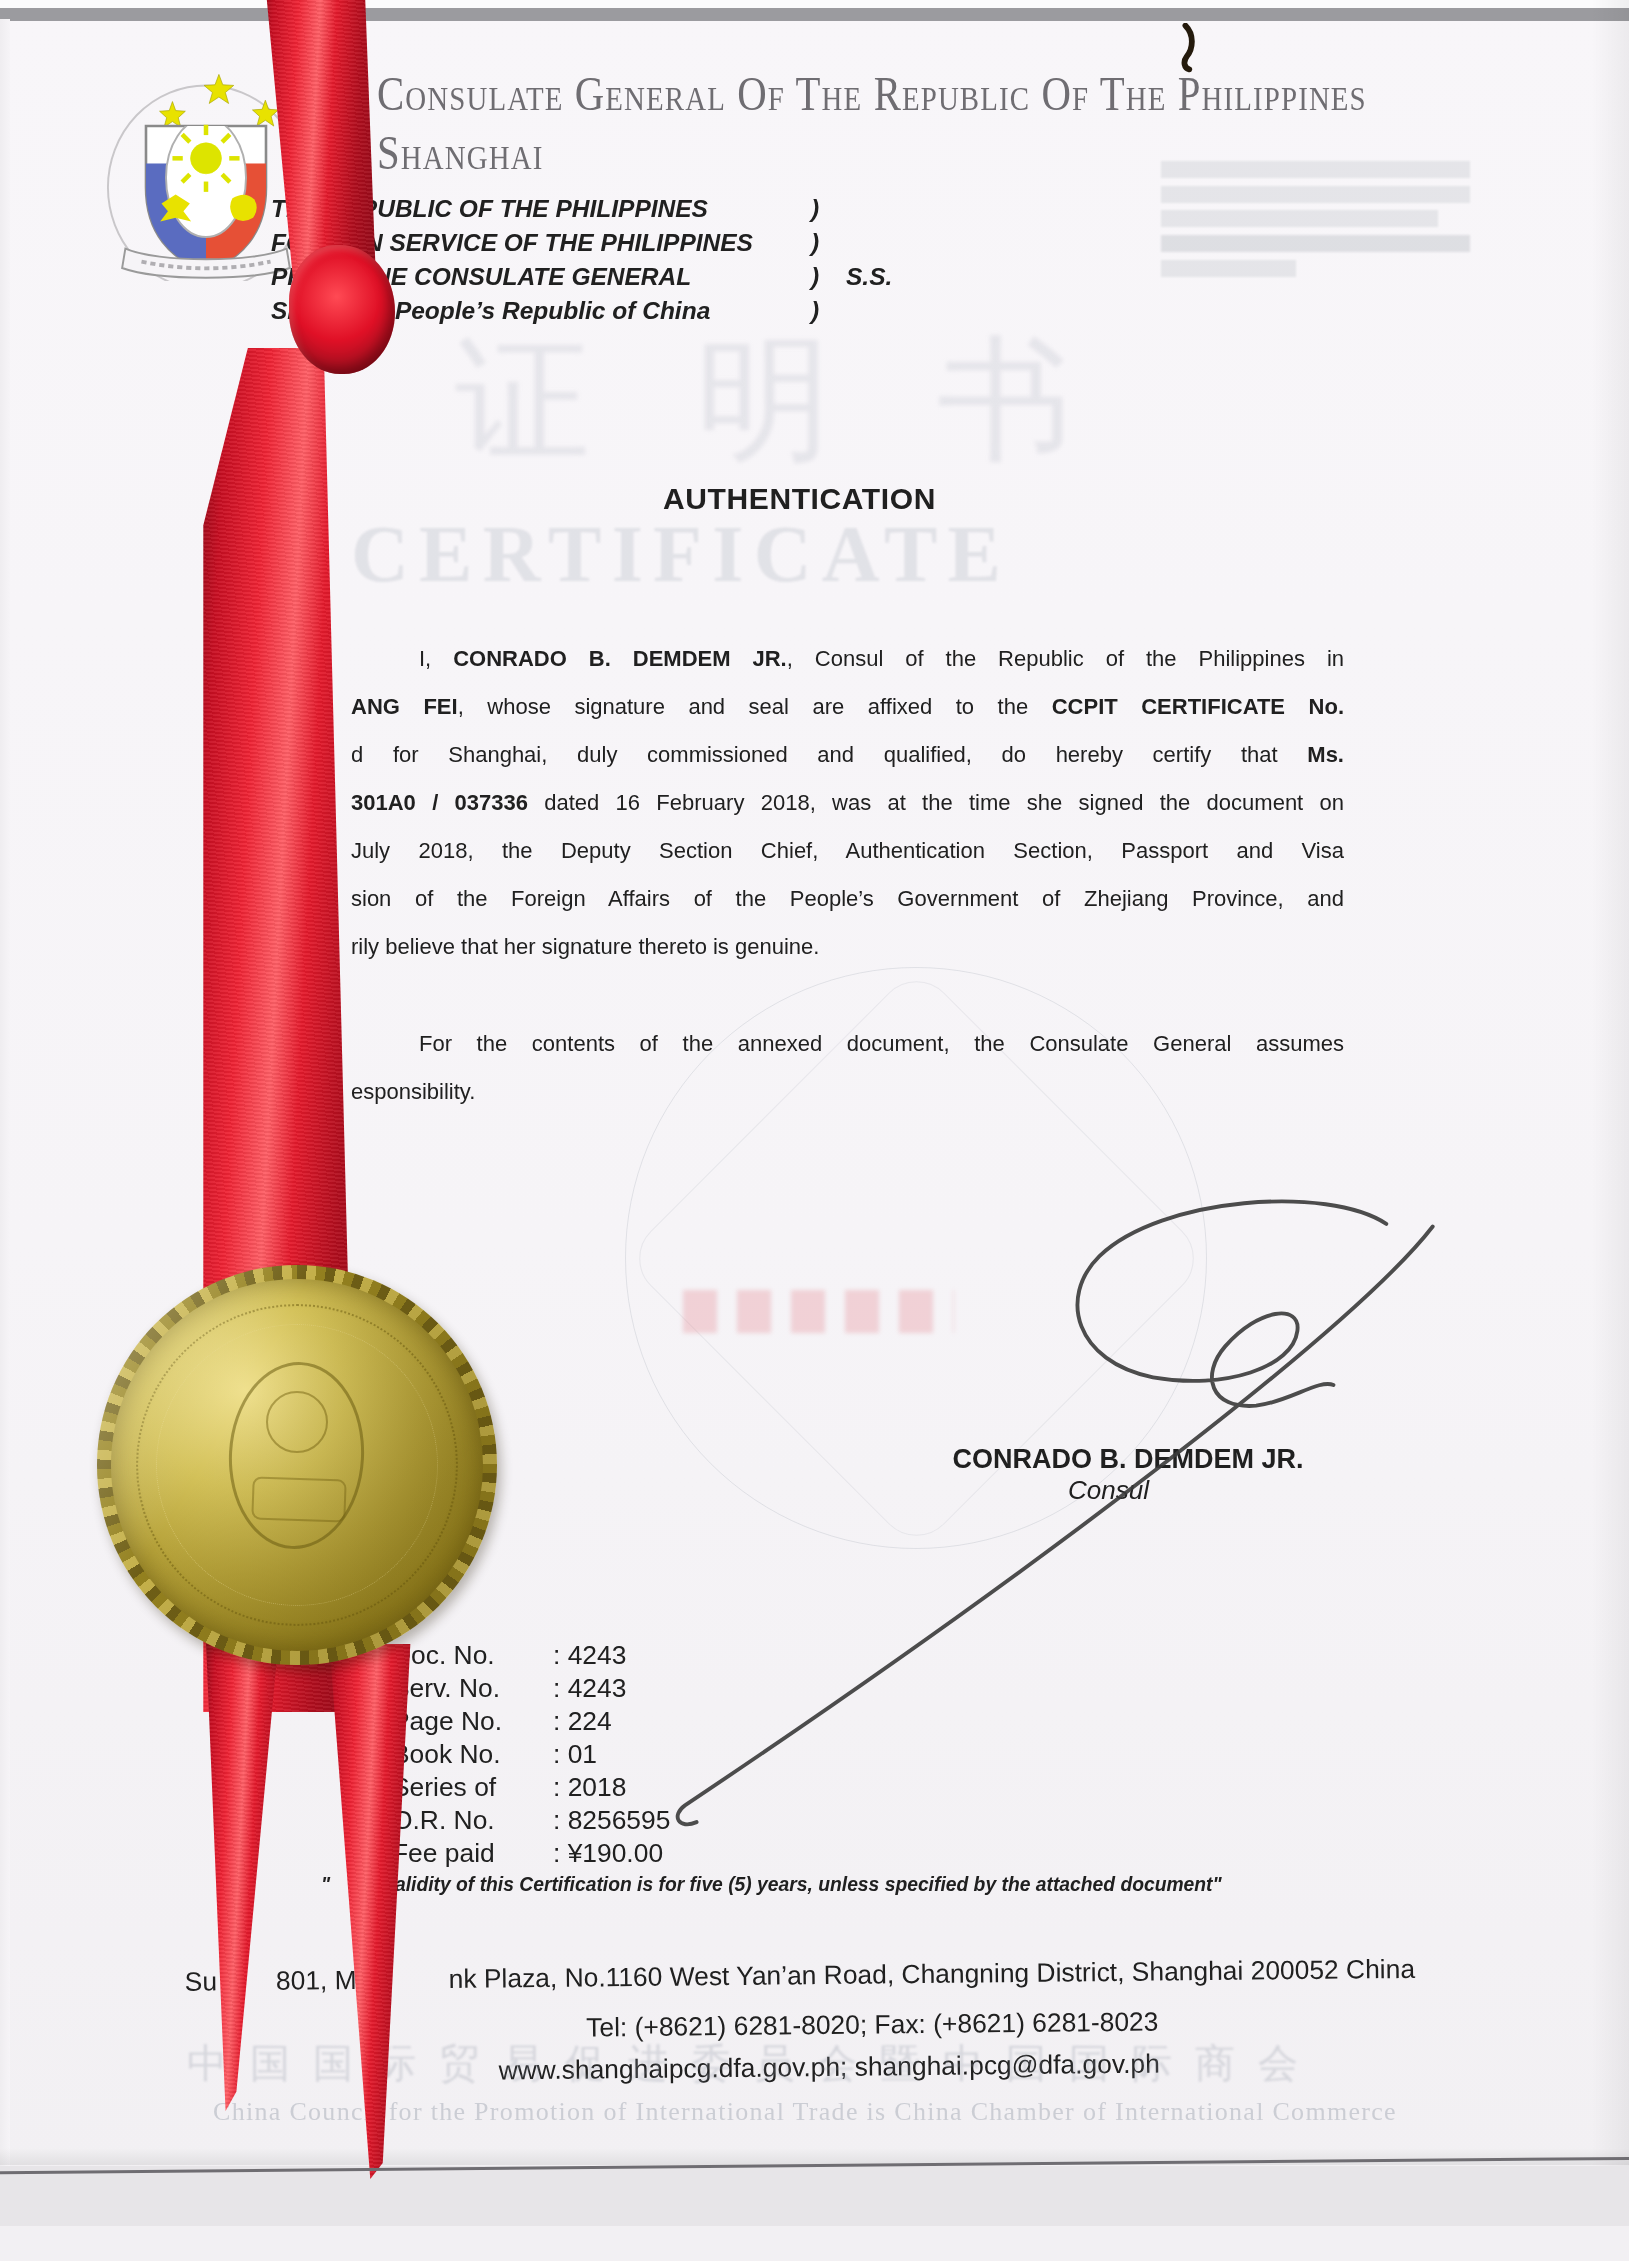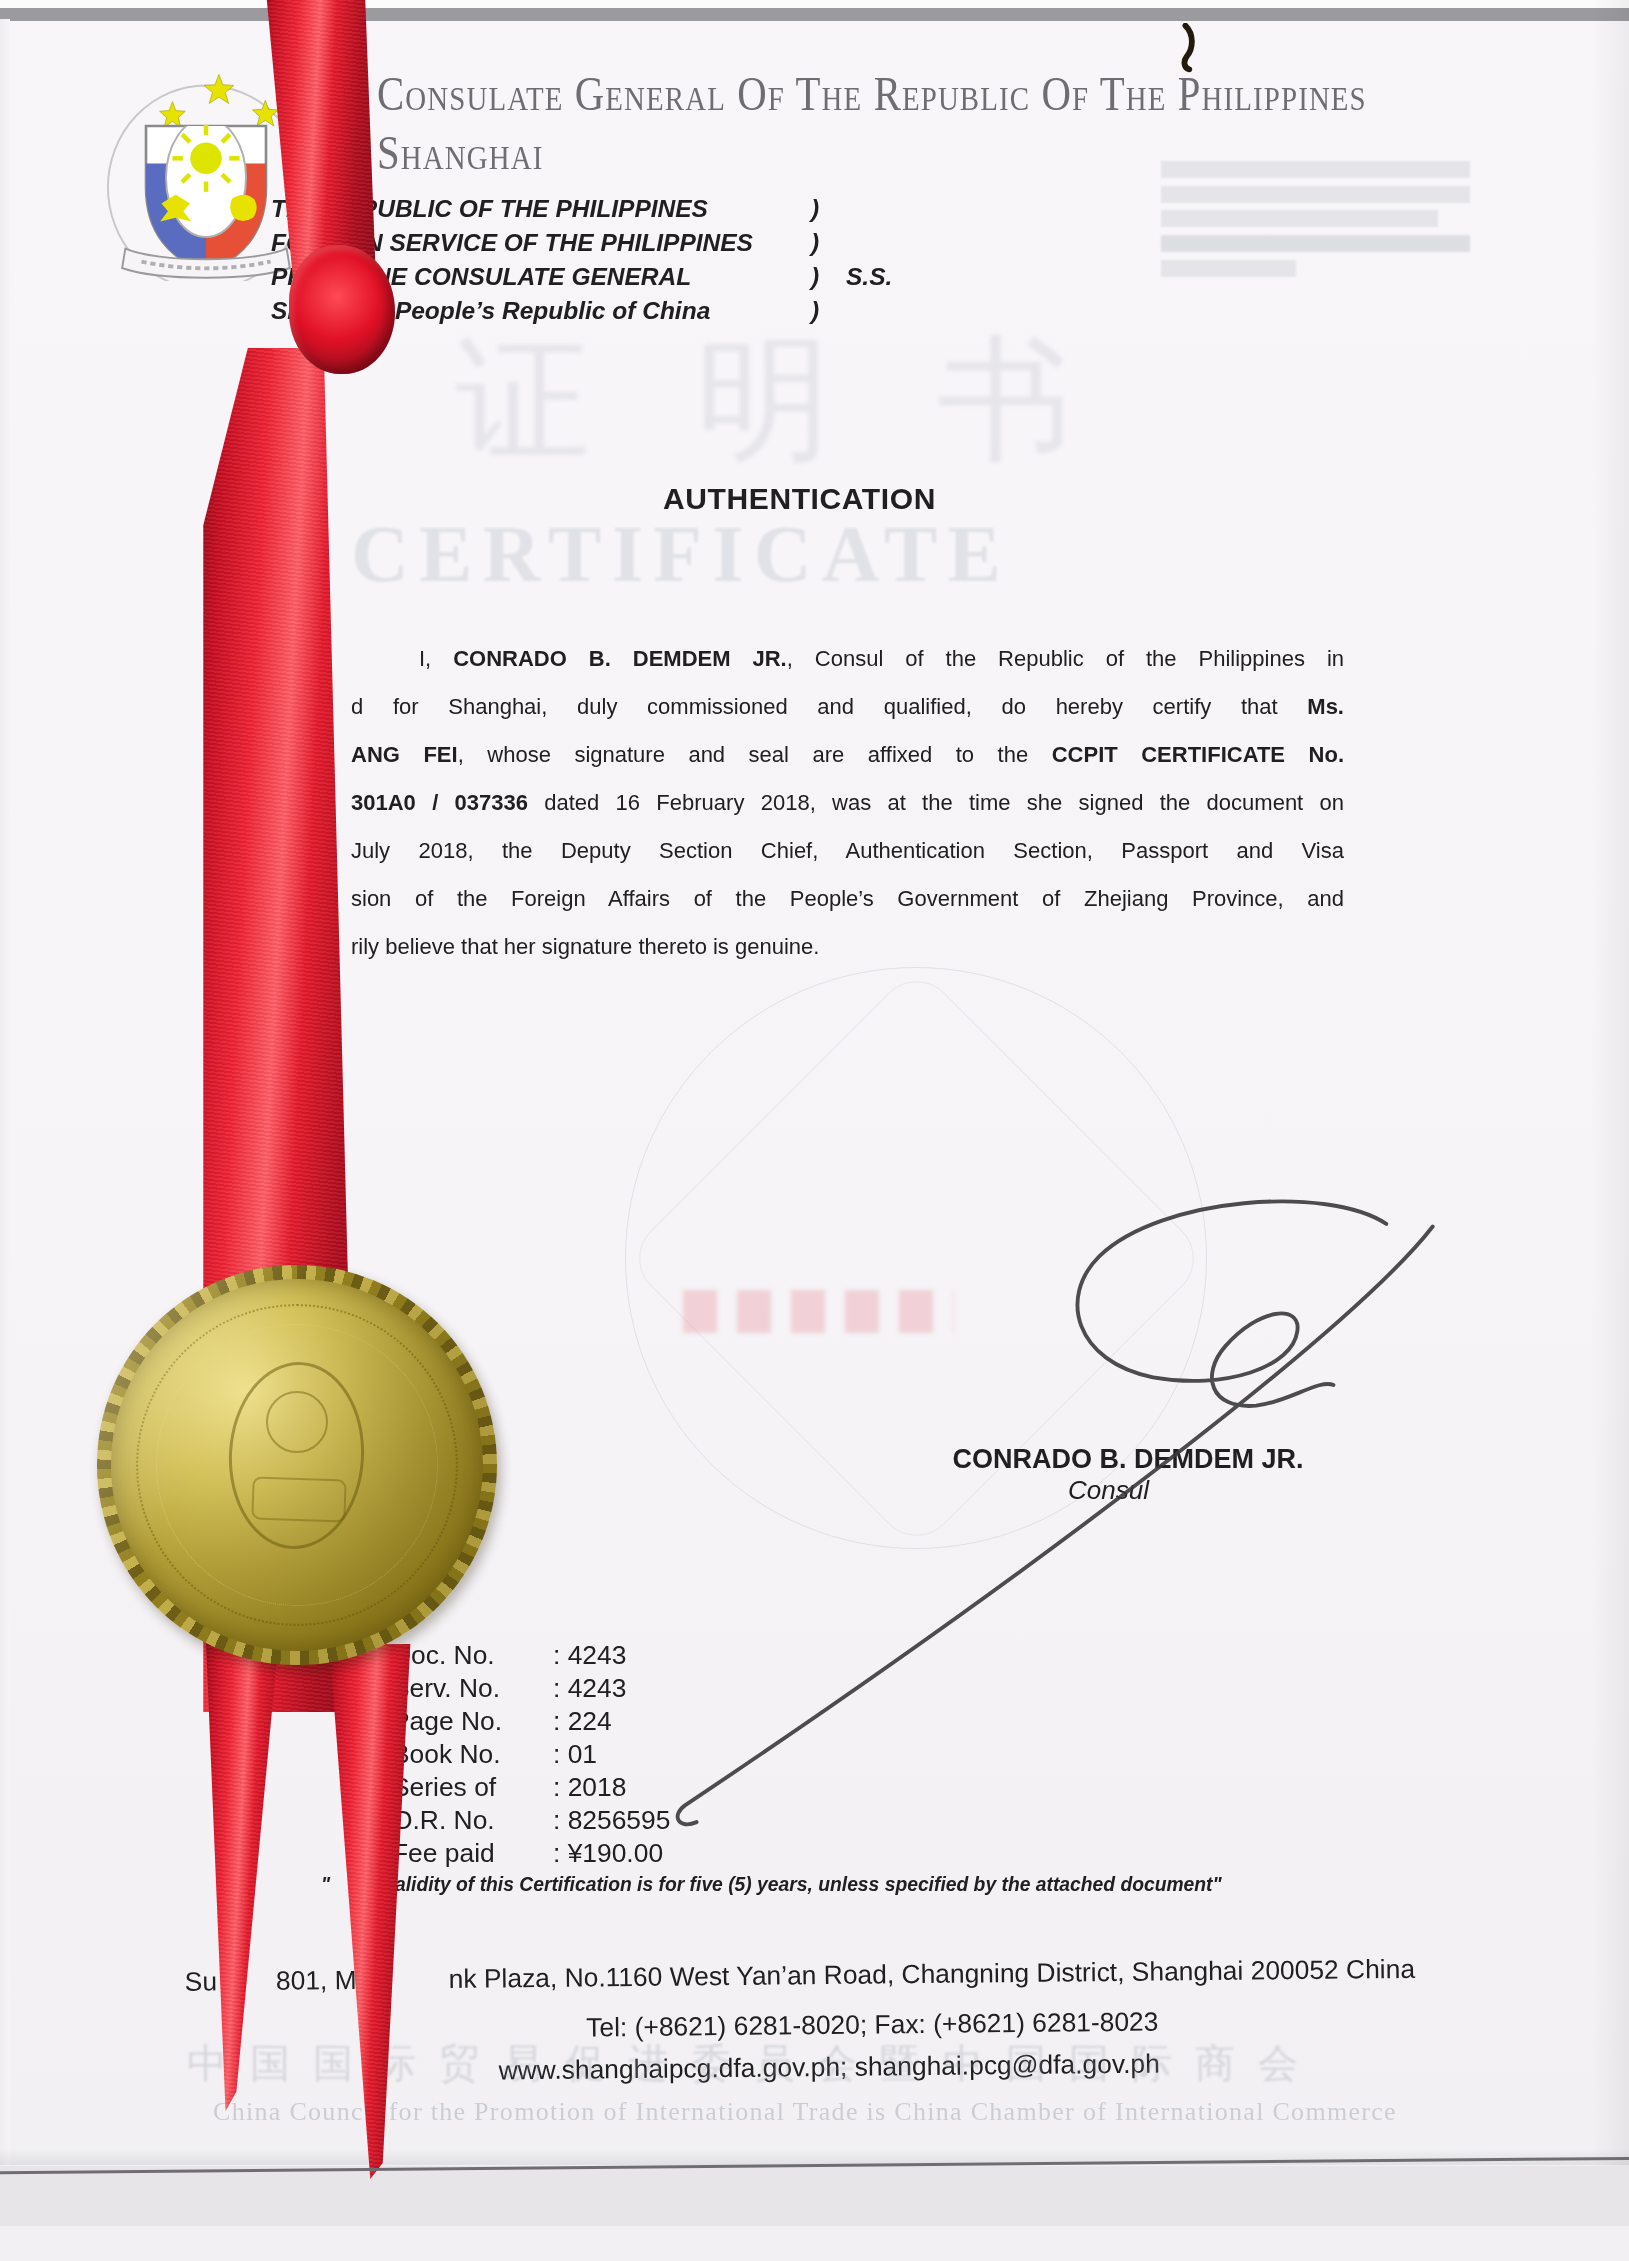--- a/index.html
+++ b/index.html
@@ -199,33 +199,37 @@
     </div>
   </div>
 
   <div class="abs heading z5">AUTHENTICATION</div>
 
   <div class="abs body-col p1 z5">
     <div class="line jl ind">
       <span>I, </span><span class="b">CONRADO B. DEMDEM JR.</span><span>, Consul of the Republic of the Philippines in</span>
     </div>
     <div class="line jl">
+      <span class="b">ANG FEI</span><span>, whose signature and seal are affixed to the </span><span class="b">CCPIT CERTIFICATE No.</span>
+    </div>
+    <div class="line jl">
       <span>d for Shanghai, duly commissioned and qualified, do hereby certify that </span><span class="b">Ms.</span>
-    </div>
-    <div class="line jl">
-      <span class="b">ANG FEI</span><span>, whose signature and seal are affixed to the </span><span class="b">CCPIT CERTIFICATE No.</span>
     </div>
     <div class="line jl">
       <span class="b">301A0 / 037336</span><span> dated 16 February 2018, was at the time she signed the document on</span>
     </div>
     <div class="line jl">July 2018, the Deputy Section Chief, Authentication Section, Passport and Visa</div>
     <div class="line jl">sion of the Foreign Affairs of the People’s Government of Zhejiang Province, and</div>
     <div class="line">rily believe that her signature thereto is genuine.</div>
   </div>
 
+  <div class="abs body-col p2 z5">
+    <div class="line jl ind">For the contents of the annexed document, the Consulate General assumes</div>
+    <div class="line">esponsibility.</div>
+  </div>
 
   <div class="abs body-col p3 z5">
   </div>
 
   <svg class="abs sig-svg z6" width="838" height="677" viewBox="0 0 1300 1050">
     <g fill="none" stroke="#3a3a3a" stroke-width="6" stroke-linecap="round" opacity="0.9">
       <path d="M1150 68 C 1060 8 800 26 705 118 C 640 182 668 282 788 306 C 900 326 1005 290 1012 234 C 1018 192 952 198 900 258 C 862 302 876 356 948 350 C 1000 344 1046 308 1068 318"></path>
       <path d="M1222 72 C 1100 230 600 610 62 970 C 40 986 52 1008 80 996"></path>
     </g>
   </svg>

